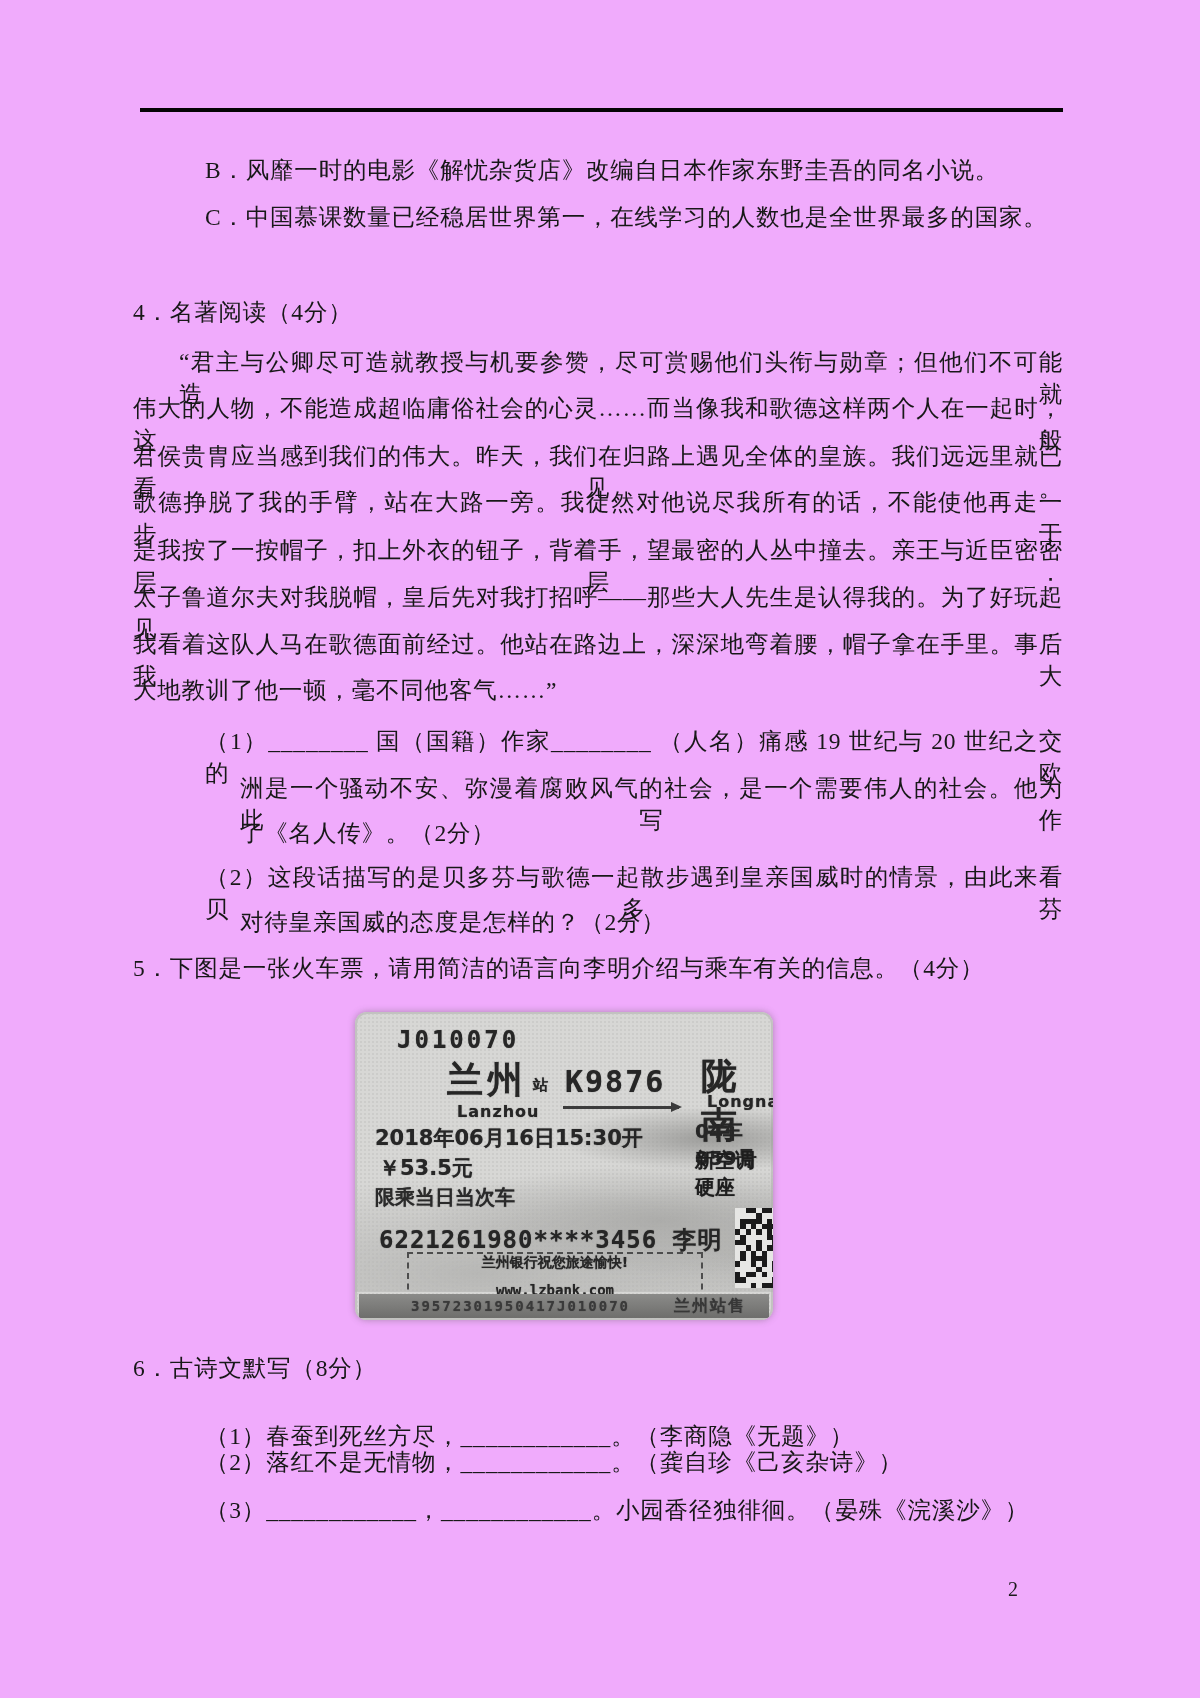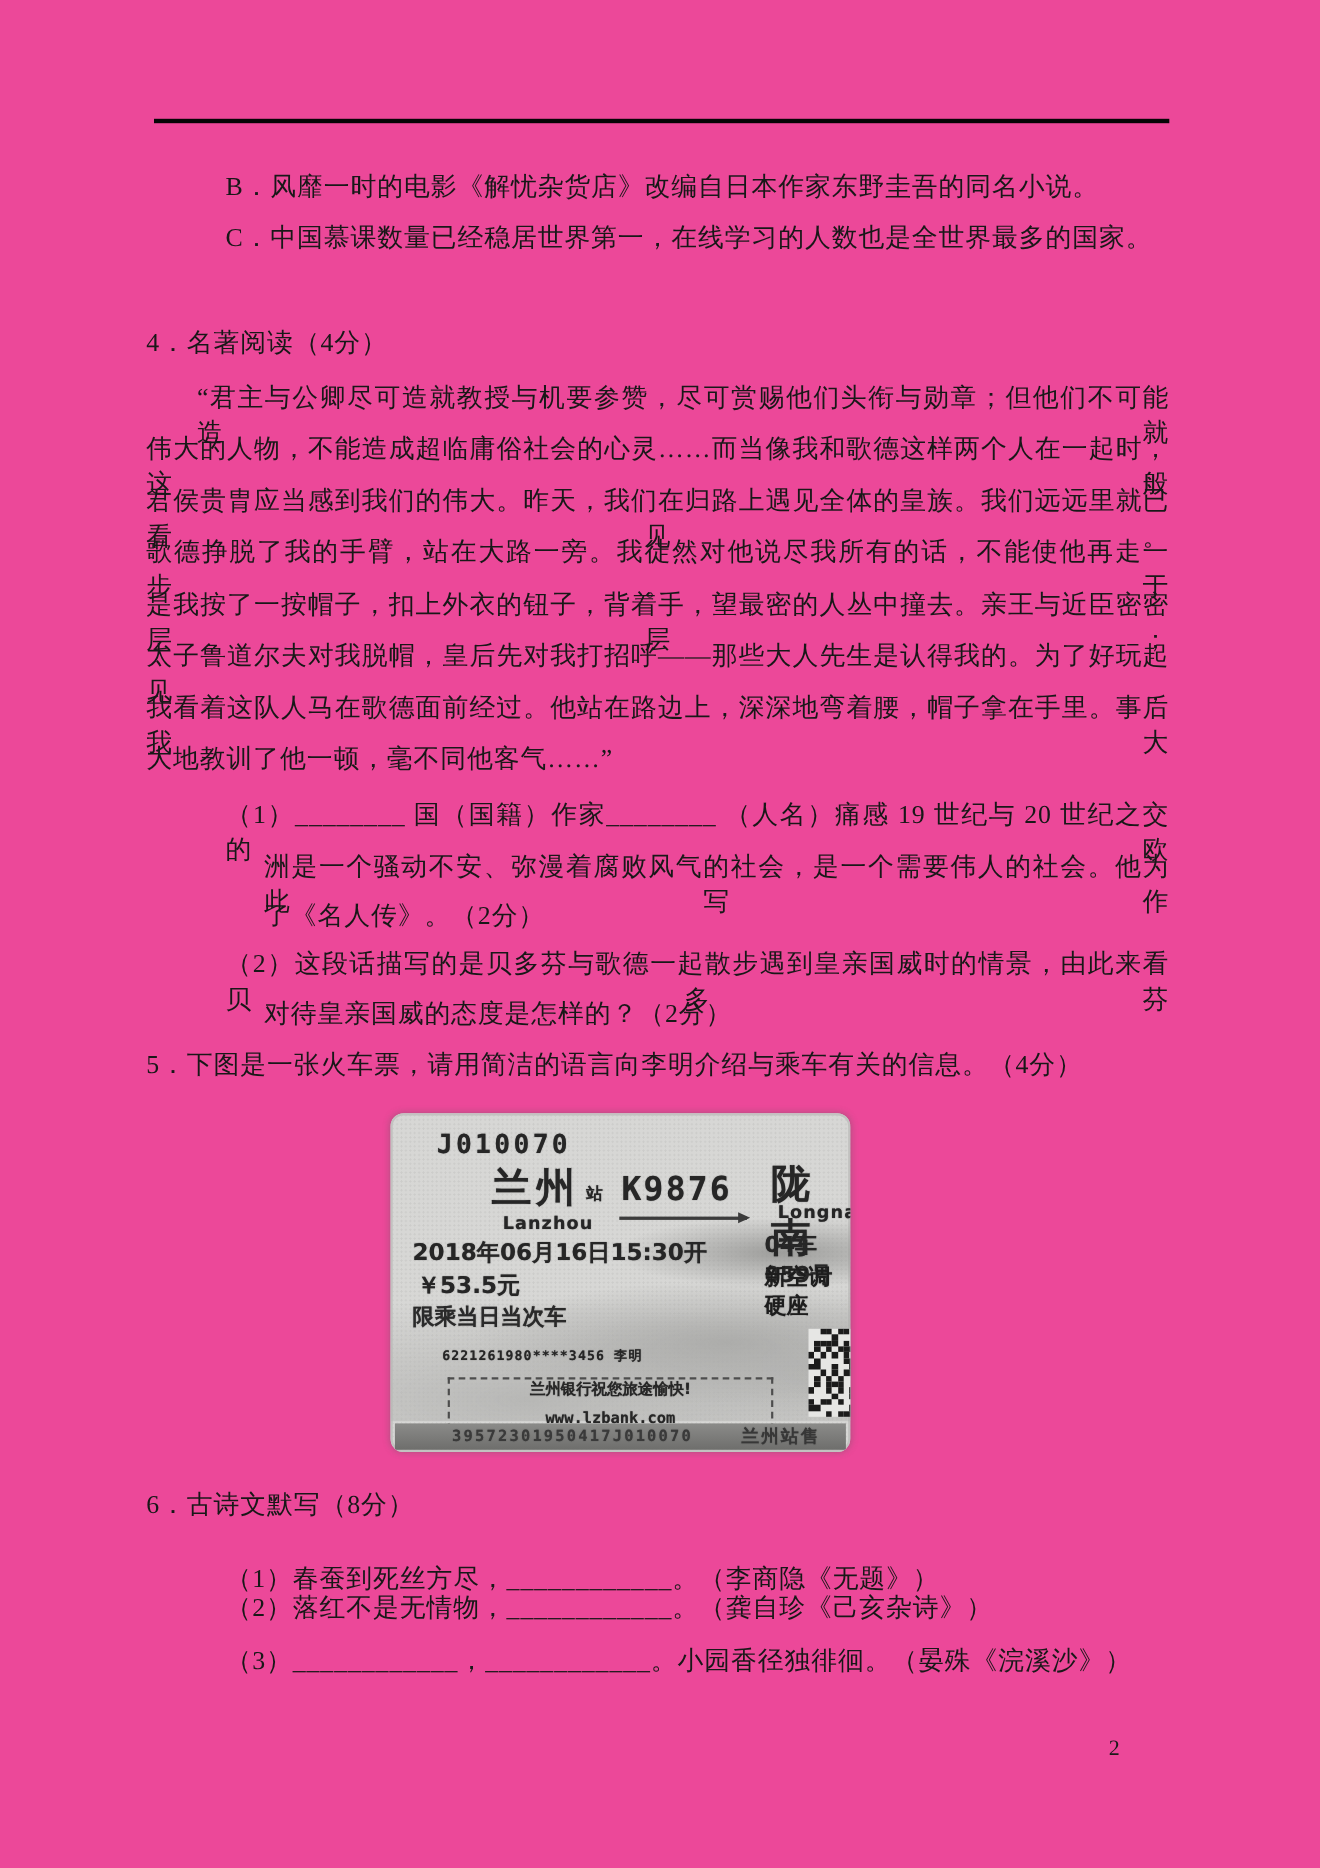--- a/index.html
+++ b/index.html
@@ -1,16 +1,16 @@
 <!DOCTYPE html>
 <html><head>
 <meta charset="utf-8">
 <style>
   html,body{margin:0;padding:0;background:#ffffff;}
-  .page{position:relative;width:1200px;height:1698px;background:#ec4899;overflow:hidden;
+  .page{position:relative;width:1200px;height:1698px;background:#f0abfc;overflow:hidden;
         font-family:"Liberation Serif","DejaVu Serif",serif;color:#151515;}
   .rule{position:absolute;left:140px;top:108px;width:923px;height:4px;background:#050505;}
   .line{position:absolute;font-size:23.5px;line-height:32px;letter-spacing:0.8px;white-space:nowrap;color:#181818;}
   .just{white-space:normal;text-align:justify;text-align-last:justify;}
   .pagenum{position:absolute;left:1008px;top:1578px;font-size:20px;color:#1a1a1a;}
 
   
   .ticket{position:absolute;left:355px;top:1012px;width:418px;height:308px;background:#d7d7d5;
           border-radius:12px;overflow:hidden;box-shadow:0 0 7px rgba(90,90,90,.45), inset 0 0 0 2px #c2c2c0;
           font-family:"DejaVu Sans",sans-serif;}
@@ -32,21 +32,21 @@
        border-left:11px solid #3c3c3c;border-top:5px solid transparent;border-bottom:5px solid transparent;}
   .tk-to{left:346px;top:40px;font-size:36px;letter-spacing:4px;}
   .tk-to-suffix{left:432px;top:58px;font-size:15px;}
   .tk-from-py{left:102px;top:90px;font-size:16px;letter-spacing:1px;}
   .tk-to-py{left:352px;top:80px;font-size:16px;letter-spacing:1px;}
   .tk-datetime{left:20px;top:112px;font-size:21px;}
   .tk-seat{left:340px;top:106px;font-size:20px;}
   .tk-price{left:24px;top:142px;font-size:21px;}
   .tk-seattype{left:340px;top:135px;font-size:20px;color:#1d1d1d;}
   .tk-notice{left:20px;top:172px;font-size:20px;color:#2a2a2a;}
-  .tk-id{left:24px;top:212px;font-size:12px;font-family:"DejaVu Sans Mono",monospace;letter-spacing:1px;margin-left:23px;}
+  .tk-id{left:24px;top:212px;font-size:24px;font-family:"DejaVu Sans Mono",monospace;letter-spacing:1px;}
   .tk-adbox{position:absolute;left:52px;top:240px;width:292px;height:44px;border:2px dashed #4d4d4d;
             display:flex;flex-direction:column;align-items:center;justify-content:space-between;gap:2px;}
   .tk-ad1{position:static;font-size:14px;}
   .tk-ad2{position:static;font-size:14px;font-family:"DejaVu Sans Mono",monospace;}
   .qr{position:absolute;left:380px;top:196px;width:80px;height:80px;background:#e6e6e4;
       display:grid;grid-template-columns:repeat(15,1fr);grid-template-rows:repeat(15,1fr);}
   .qr i{display:block;}
   .qr i.b{background:#1b1b1b;}
   .tk-bar{position:absolute;left:4px;right:4px;top:282px;height:24px;background:linear-gradient(#8b8b89,#6e6e6c);
           display:flex;align-items:center;}

